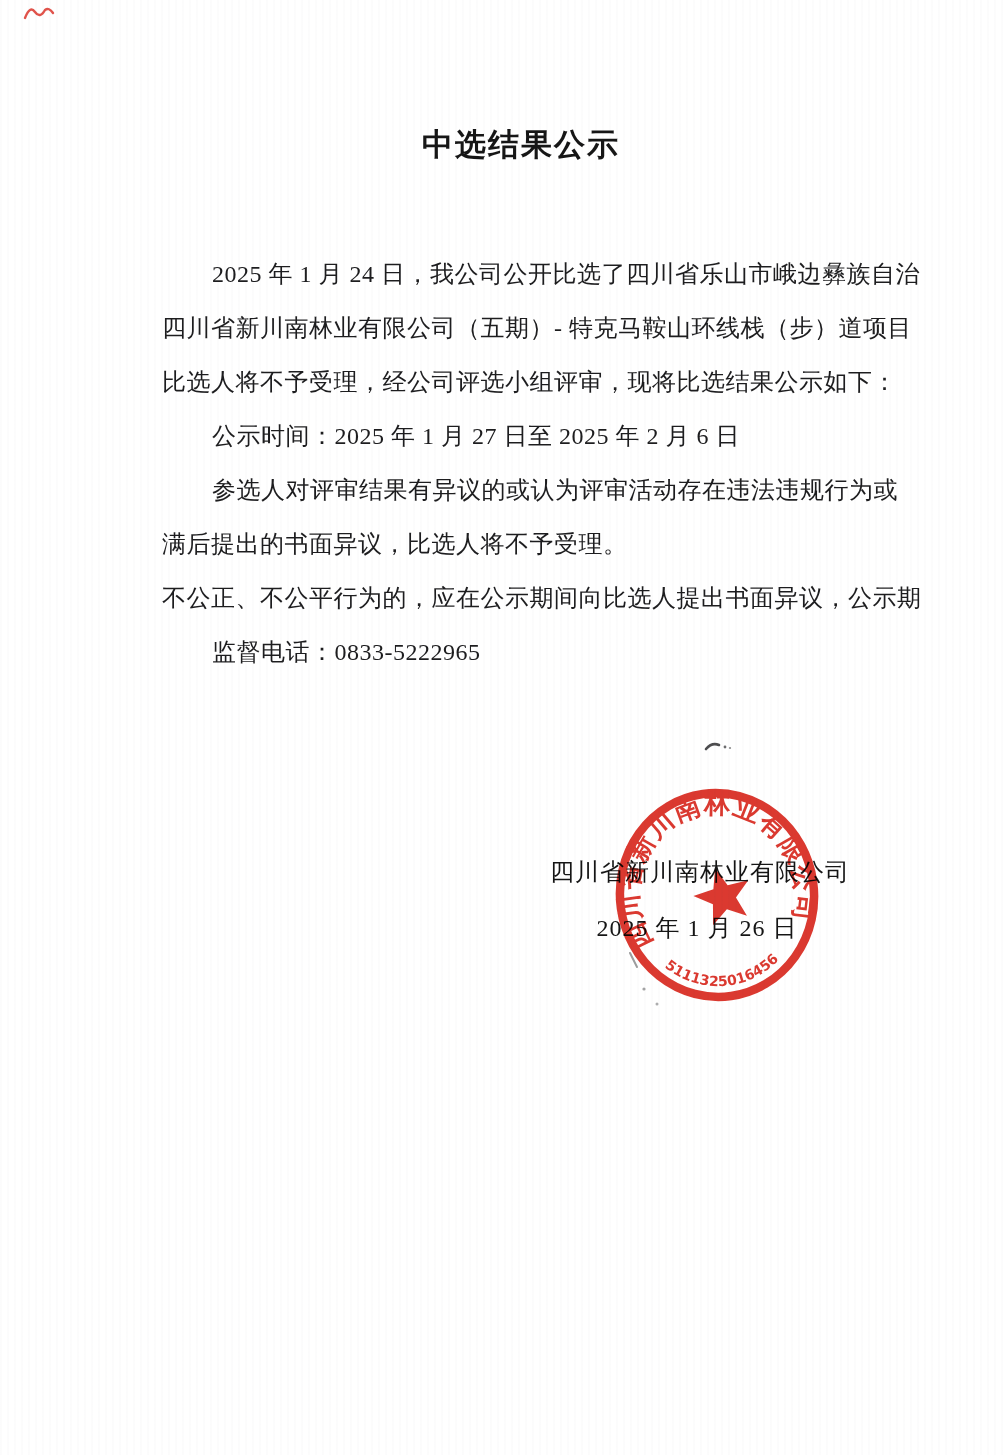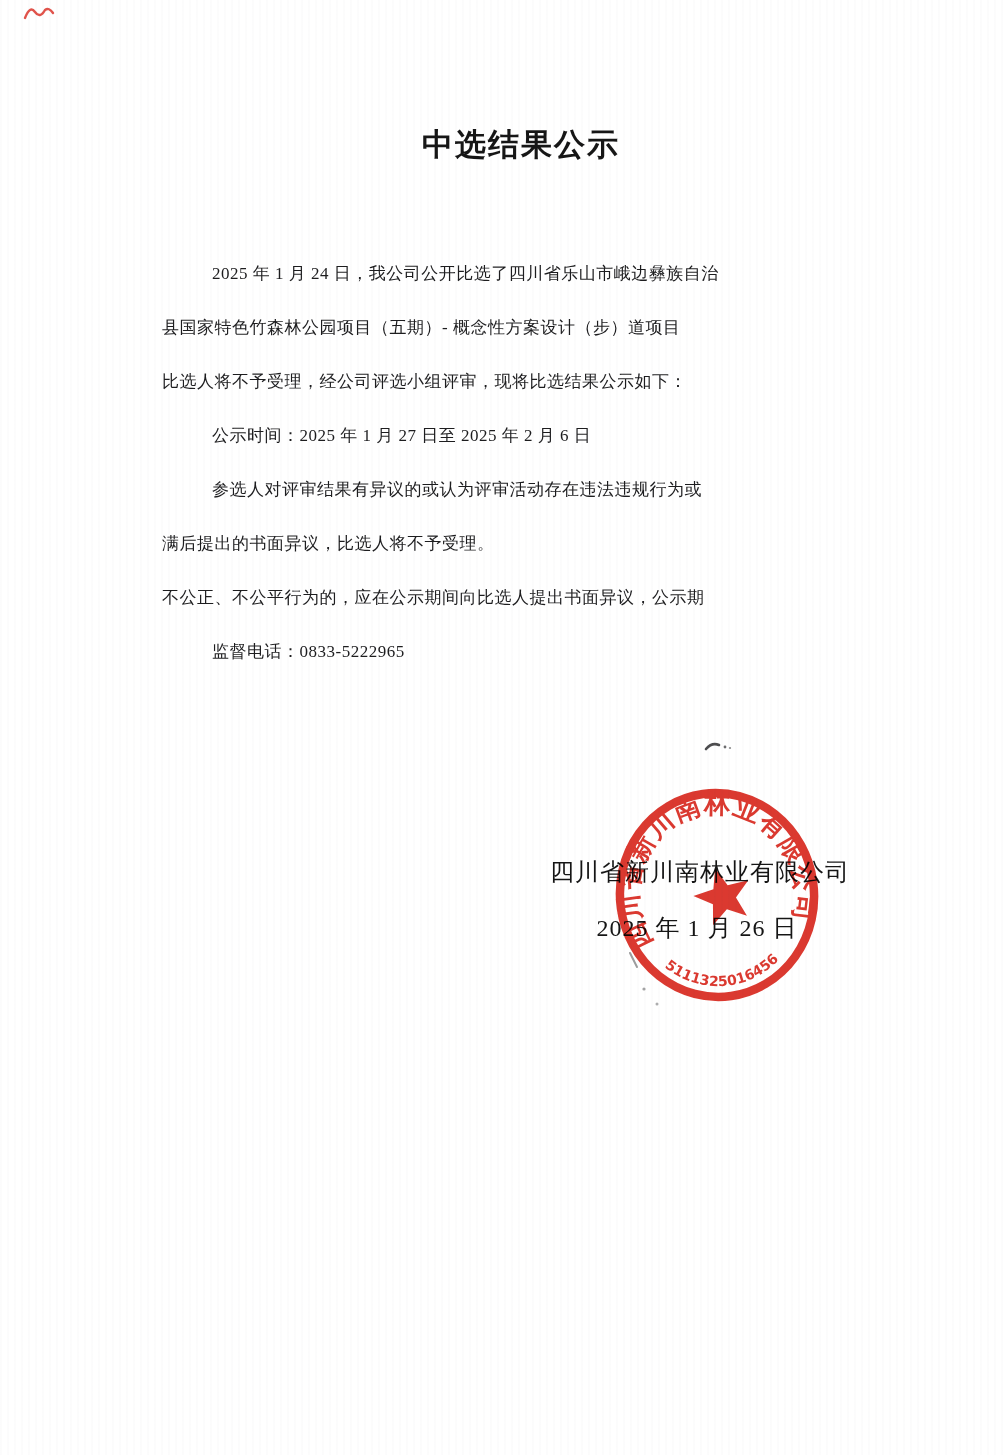--- a/index.html
+++ b/index.html
@@ -18,21 +18,21 @@
   .title{
     position:absolute;left:162px;top:124px;width:718px;
     margin:0;text-align:center;
     font-size:31px;font-weight:700;letter-spacing:2px;
     color:#161616;
   }
   .doc-body{
     position:absolute;left:162px;top:247px;width:790px;
   }
   .doc-body p{
-    margin:0;font-size:17px;line-height:54px;
+    margin:0;font-size:24px;line-height:54px;
     white-space:nowrap;letter-spacing:0.5px;color:#1d1d1f;
   }
   .doc-body p.indent{text-indent:50px;}
   .sig-company{
     position:absolute;left:700px;top:857px;transform:translateX(-50%);
     font-size:24px;line-height:30px;white-space:nowrap;letter-spacing:1px;
     color:#151515;z-index:2;
   }
   .sig-date{
     position:absolute;left:697px;top:913px;transform:translateX(-50%);
@@ -53,21 +53,21 @@
 <div class="page">
 
   <svg class="corner-mark" width="38" height="26" viewBox="0 0 38 26">
     <path d="M3 16 Q8 3 13 10 T23 8 Q27 5 31 11" fill="none" stroke="#d8281e" stroke-width="2.4" stroke-linecap="round" opacity="0.8"></path>
   </svg>
 
   <h1 class="title">中选结果公示</h1>
 
   <div class="doc-body">
     <p class="indent">2025 年 1 月 24 日，我公司公开比选了四川省乐山市峨边彝族自治</p>
-    <p>县国家特色竹森林公园项目（五期）- 概念性方案设计（步）道项目</p>
+    <p>四川省新川南林业有限公司（五期）- 特克马鞍山环线栈（步）道项目</p>
     <p>比选人将不予受理，经公司评选小组评审，现将比选结果公示如下：</p>
     <p class="indent">公示时间：2025 年 1 月 27 日至 2025 年 2 月 6 日</p>
     <p class="indent">参选人对评审结果有异议的或认为评审活动存在违法违规行为或</p>
     <p>满后提出的书面异议，比选人将不予受理。</p>
     <p>不公正、不公平行为的，应在公示期间向比选人提出书面异议，公示期</p>
     <p class="indent">监督电话：0833-5222965</p>
   </div>
 
   <svg class="pen-tick" width="30" height="14" viewBox="0 0 30 14">
     <path d="M2 9 Q8 2 15 5" fill="none" stroke="#2e2e30" stroke-width="2.6" stroke-linecap="round" opacity="0.85"></path>

